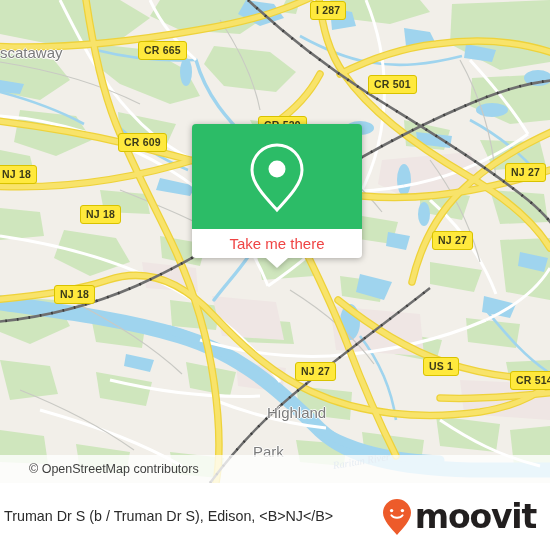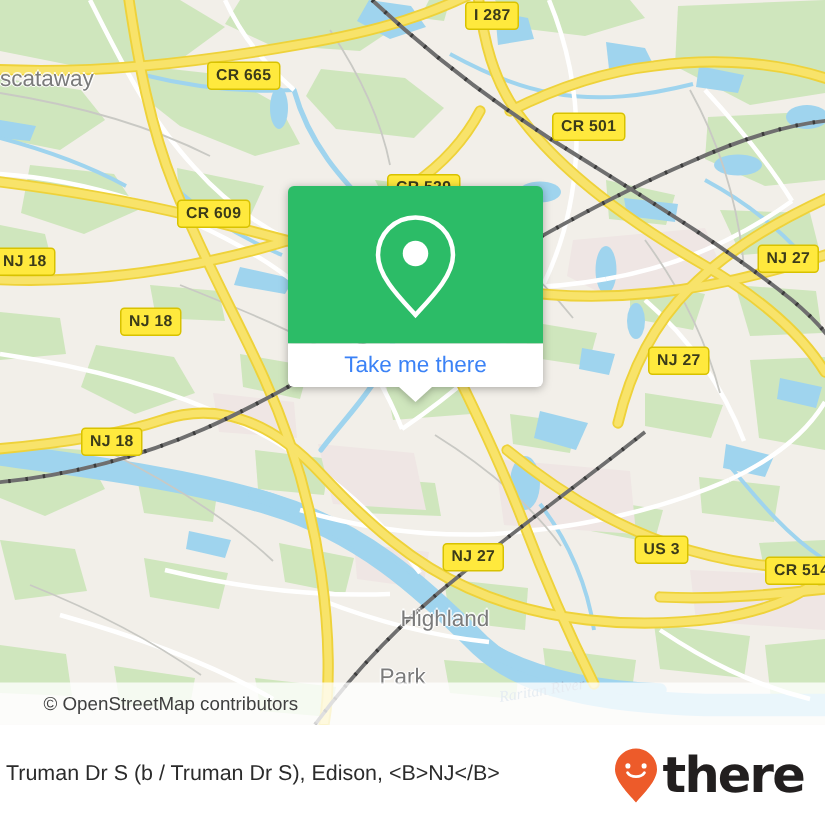--- a/index.html
+++ b/index.html
@@ -94,21 +94,21 @@
     justify-content: center;
   }
   .callout-action {
     background: #ffffff;
     height: 29px;
     border-bottom-left-radius: 4px;
     border-bottom-right-radius: 4px;
     display: flex;
     align-items: center;
     justify-content: center;
-    color: #3b82f6;
+    color: #ef4444;
     font-size: 15px;
     font-family: "Liberation Sans", sans-serif;
     position: relative;
   }
   .callout-tail {
     position: absolute;
     left: 50%;
     top: 100%;
     margin-left: -11px;
     width: 0;
@@ -389,21 +389,21 @@
     <div class="shield" style="left:138px; top:41px;">CR 665</div>
     <div class="shield" style="left:368px; top:75px;">CR 501</div>
     <div class="shield" style="left:258px; top:116px;">CR 529</div>
     <div class="shield" style="left:118px; top:133px;">CR 609</div>
     <div class="shield" style="left:-4px; top:165px;">NJ 18</div>
     <div class="shield" style="left:505px; top:163px;">NJ 27</div>
     <div class="shield" style="left:80px; top:205px;">NJ 18</div>
     <div class="shield" style="left:432px; top:231px;">NJ 27</div>
     <div class="shield" style="left:54px; top:285px;">NJ 18</div>
     <div class="shield" style="left:295px; top:362px;">NJ 27</div>
-    <div class="shield" style="left:423px; top:357px;">US 3</div>
+    <div class="shield" style="left:423px; top:357px;">US 1</div>
     <div class="shield" style="left:510px; top:371px;">CR 514</div>
 
     <div class="callout">
       <div class="callout-body">
         <svg width="62" height="74" viewBox="0 0 62 74">
           <path d="M31 5 C 17 5, 6 16, 6 30 C 6 44, 20 58, 31 70 C 42 58, 56 44, 56 30 C 56 16, 45 5, 31 5 Z" fill="none" stroke="#ffffff" stroke-width="3"></path>
           <circle cx="31" cy="29" r="8.5" fill="#ffffff"></circle>
         </svg>
       </div>
       <div class="callout-action">
@@ -426,17 +426,17 @@
       <div class="footer-text">
         <div>Truman Dr S (b / Truman Dr S), Edison, &lt;B&gt;NJ&lt;/B&gt;</div>
       </div>
       <div class="brand">
         <svg width="30" height="38" viewBox="0 0 30 38">
           <path d="M15 1 C 7.3 1, 1 7.2, 1 14.8 C 1 22.6, 9.6 30.6, 15 37 C 20.4 30.6, 29 22.6, 29 14.8 C 29 7.2, 22.7 1, 15 1 Z" fill="#ed5b2a"></path>
           <circle cx="9.6" cy="12.6" r="1.7" fill="#ffffff"></circle>
           <circle cx="20.4" cy="12.6" r="1.7" fill="#ffffff"></circle>
           <path d="M9.4 17.2 C 11.6 20.6, 18.4 20.6, 20.6 17.2" fill="none" stroke="#ffffff" stroke-width="1.9" stroke-linecap="round"></path>
         </svg>
-        <span class="brand-word">there</span>
+        <span class="brand-word">moovit</span>
       </div>
     </div>
   </div>
 </div>
 
 </body></html>

